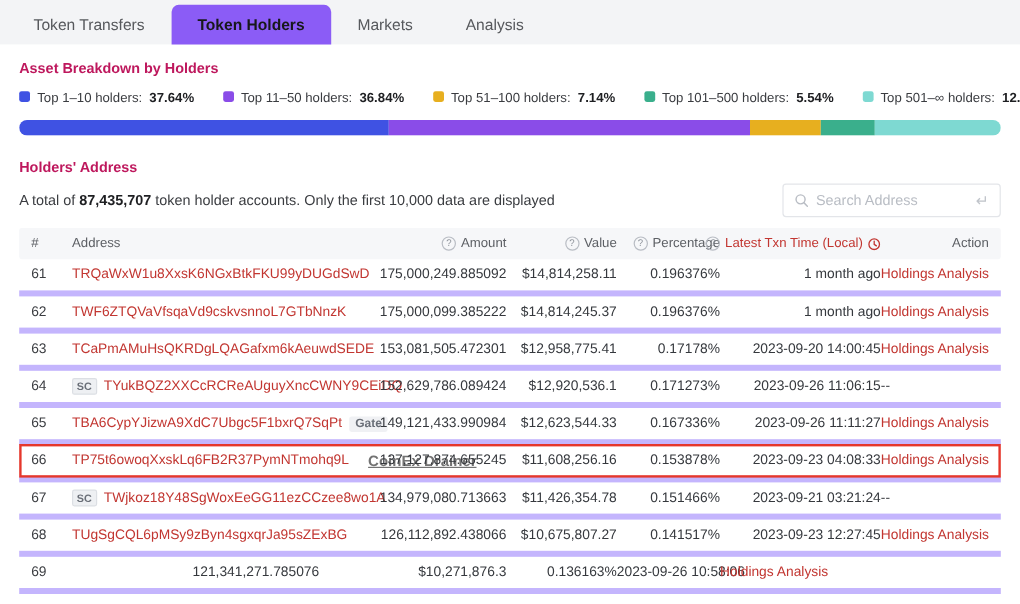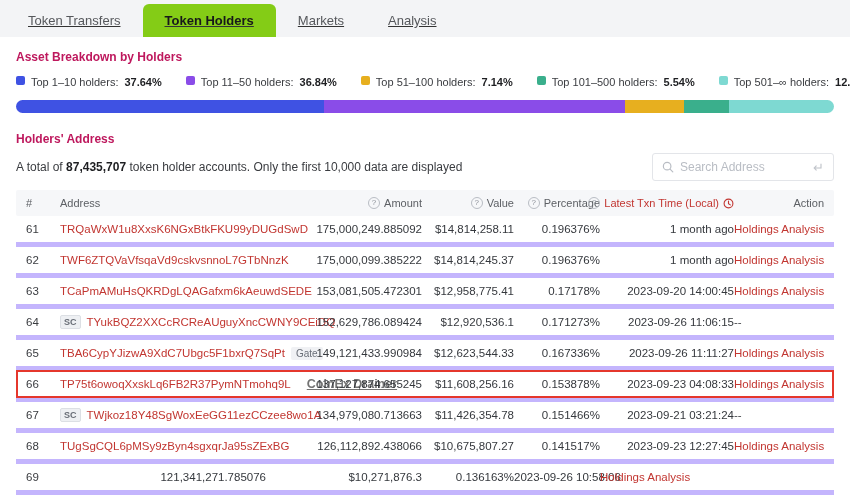--- a/index.html
+++ b/index.html
@@ -6,28 +6,28 @@
   html,body { width: 850px; height: 503px; }
   body {
     background: #fff;
     font-family: "Liberation Sans", sans-serif;
     color: #333;
     overflow: hidden;
   }
   
   .tabbar {
     display: flex; align-items: flex-end;
-    background: #f3f4f6; height: 37px; padding: 0 0 0 6px; text-decoration: underline;
+    background: #f3f4f6; height: 37px; padding: 0 0 0 6px;
   }
   .tab {
     height: 33px; line-height: 33px; padding: 0 22px;
     font-size: 13px; color: #56585c; cursor: pointer; white-space: nowrap;
   }
   .tab.active {
-    background: #84cc16; color: #17181a; font-weight: bold;
+    background: #8b5cf6; color: #17181a; font-weight: bold;
     border-radius: 6px 6px 0 0;
   }
   
   .content { padding: 13px 16px 0 16px; }
   .section-title { font-size: 12px; font-weight: bold; color: #be185d; }
   
   .legend { display: flex; align-items: center; gap: 24px; margin-top: 12px; }
   .legend-item { display: flex; align-items: flex-start; gap: 6px; font-size: 11px; color: #3a3c40; white-space: nowrap; }
   .swatch { width: 9px; height: 9px; border-radius: 2px; flex: 0 0 auto; }
   .legend-value { font-weight: bold; color: #1e1f22; }
@@ -76,21 +76,21 @@
   }
   .rank { color: #3a3c40; }
   .addr { display: flex; align-items: center; gap: 6px; white-space: nowrap; min-width: 0; }
   .address { color: #c23631; text-decoration: none; cursor: pointer; }
   .sc-badge {
     font-size: 9px; font-weight: bold; color: #696e77; background: #eef0f3;
     border: 1px solid #dcdfe4; border-radius: 2px; padding: 0 3px; line-height: 12px; flex: 0 0 auto;
   }
   .tag {
     font-size: 10px; color: #696e77; background: #f0f1f4;
-    border-radius: 2px; padding: 1px 5px; flex: 0 0 auto;
+    border-radius: 2px; padding: 1px 5px; flex: 0 0 auto; font-weight: bold;
   }
   .annot { color: #737373; font-weight: bold; font-size: 12.5px; margin-left: 10px; text-decoration: underline; }
   .num { text-align: right; color: #35383d; min-width: 0; white-space: nowrap; }
   .action { text-align: left; min-width: 0; white-space: nowrap; }
   .action a { color: #c23631; text-decoration: none; cursor: pointer; }
   .action.dash { color: #44464a; }
 </style>
 </head>
 <body>
 

